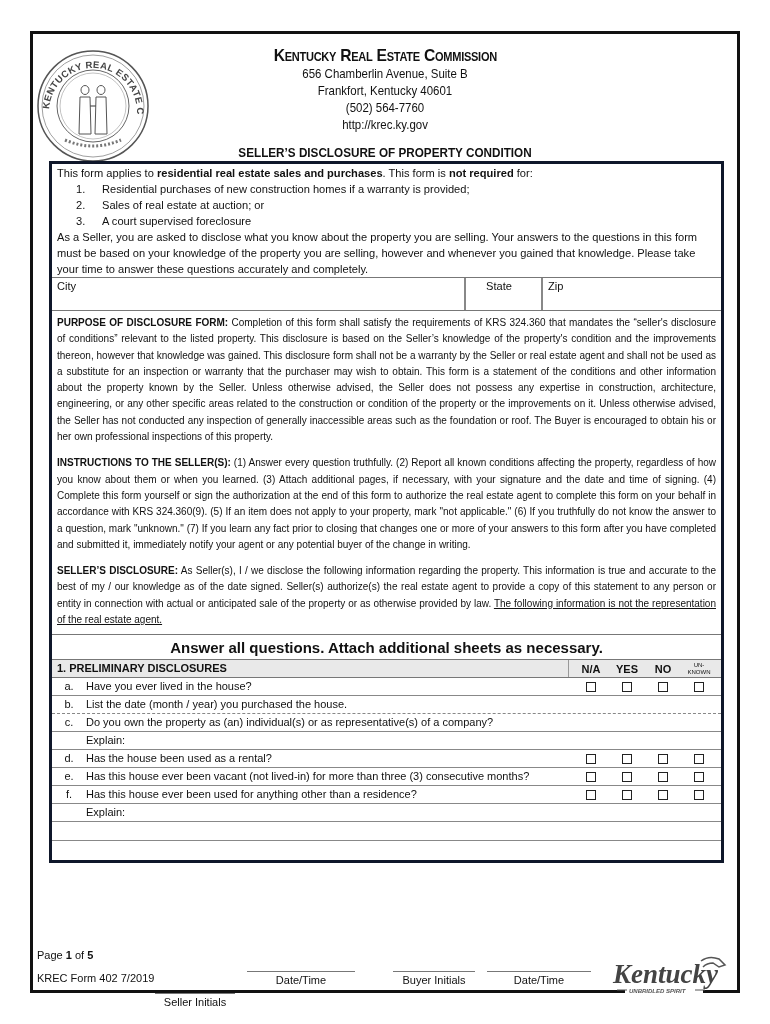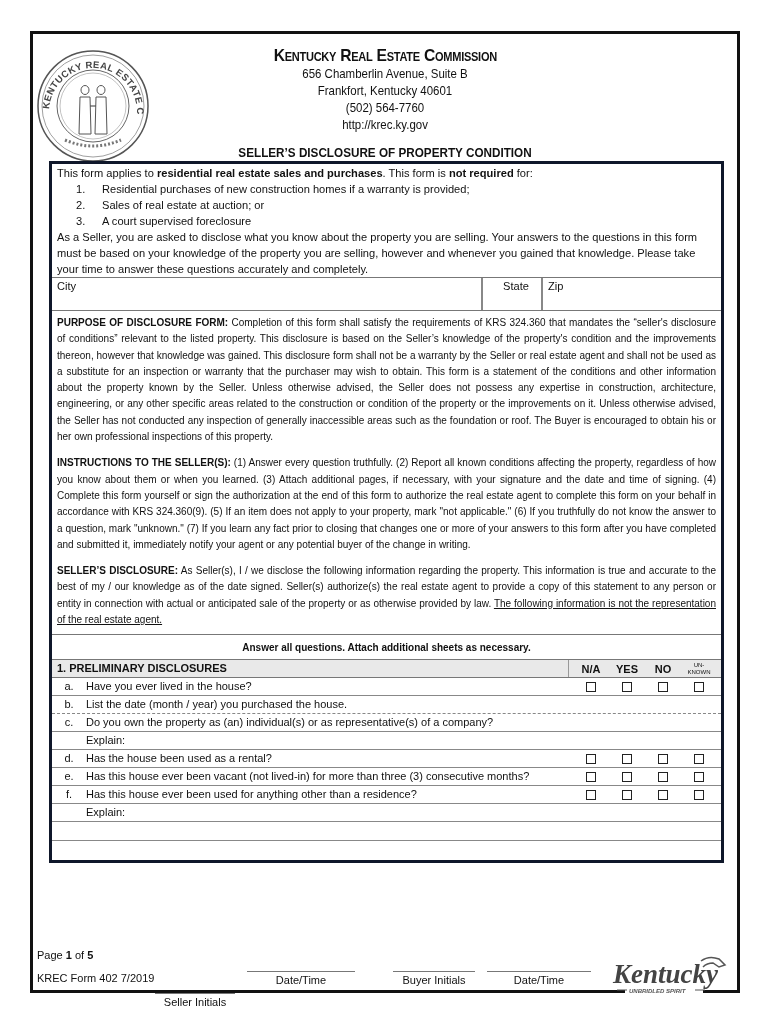--- a/index.html
+++ b/index.html
@@ -26,29 +26,29 @@
     font-weight: bold; font-size: 12.6px; transform: scaleX(0.93);
   }
 
   
   .tbl { position: absolute; left: 16px; top: 127px; width: 675px; border: 3px solid #0f172a; }
   .cell { border-bottom: 1px solid #777; padding: 2px 5px; font-size: 11.1px; line-height: 16px; }
   .intro { height: 114px; padding-top: 1px; }
   .intro ol { list-style: none; padding-left: 19px; }
   .intro ol li span.n { display: inline-block; width: 26px; }
   .addr-row { height: 33px; border-bottom: 1px dashed #888; }
-  .city-row { display: flex; height: 33px; }
+  .city-row { display: flex; height: 33px; gap: 17px; }
   .city-row > div { padding: 2px 5px; font-size: 11.1px; }
   .city-row .city { flex: 1; }
   .city-row .state { width: 60px; border-left: 2px solid #888; padding-left: 20px; }
   .city-row .zip { width: 180px; border-left: 2px solid #888; }
   .para { text-align: justify; padding: 4px 5px 6px 5px; font-size: 10px; line-height: 16.3px; }
   .para b { font-weight: bold; }
   .para u { text-decoration: underline; }
-  .answer-all { text-align: center; font-weight: bold; font-size: 10px; height: 25px; line-height: 25px; border-bottom: 1px solid #777; }
+  .answer-all { text-align: center; font-weight: bold; font-size: 15px; height: 25px; line-height: 25px; border-bottom: 1px solid #777; }
 
   .qhead { display: flex; height: 18px; background: #e9e9e9; border-bottom: 1px solid #777; font-size: 11px; font-weight: bold; justify-content: flex-end; }
   .qhead .sec { flex: 1; padding: 2px 5px; }
   .qhead .col { width: 36px; text-align: center; line-height: 18px; }
   .qhead .col.unk { font-size: 6px; line-height: 7px; padding-top: 2px; font-weight: normal; }
   .qhead .cols { display: flex; border-left: 1px solid #999; padding: 0 4px; }
 
   .qrow { display: flex; height: 18px; border-bottom: 1px solid #888; font-size: 11px; line-height: 17px; }
   .qrow.dotted { border-bottom: 1px dashed #888; }
   .qrow .lt { width: 34px; text-align: center; }

